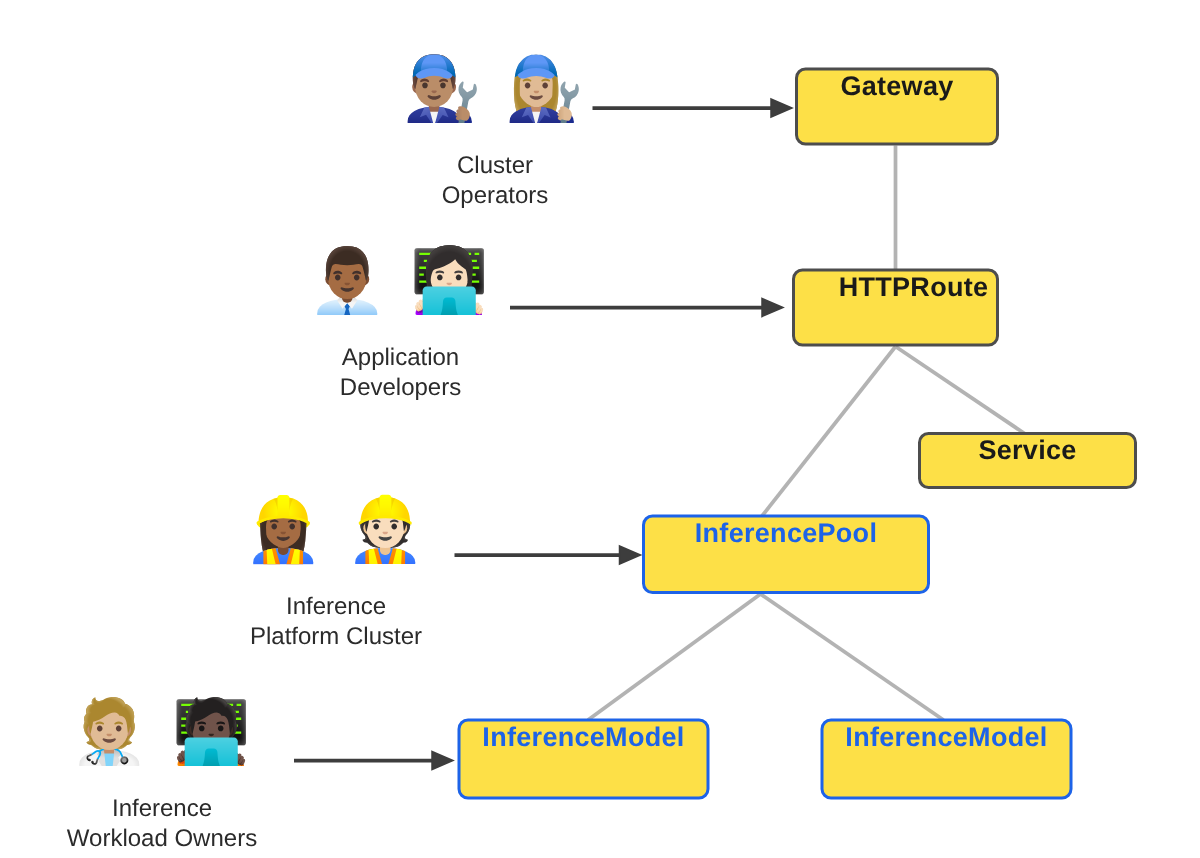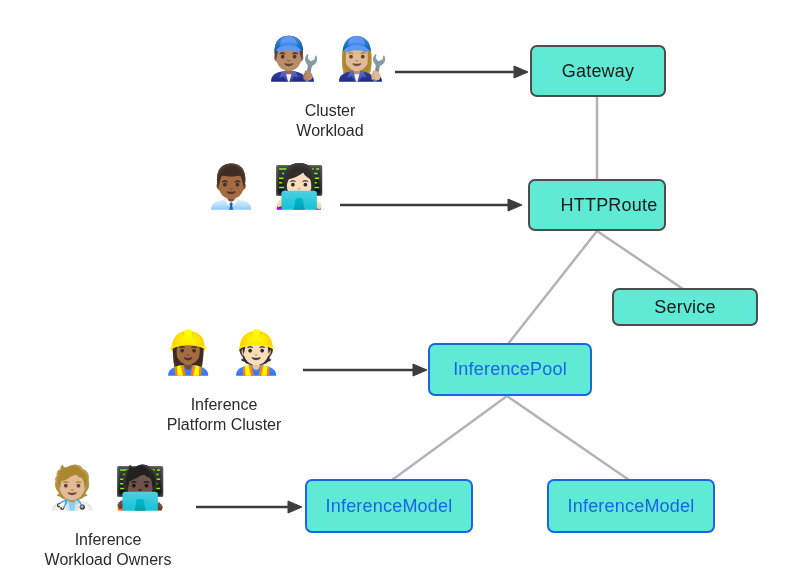--- a/index.html
+++ b/index.html
@@ -29,26 +29,26 @@
     stroke: var(--arrow, #3d3d3d);
     stroke-width: 2.5;
   }
   svg.wires polygon.arrow-head {
     fill: var(--arrow, #3d3d3d);
     stroke: var(--arrow, #3d3d3d);
   }
   .node {
     position: absolute;
     display: flex;
-    align-items: center;
+    align-items: flex-start;
     justify-content: center;
-    background: #5eead4;
+    background: #fde047;
     border-radius: 7px;
     font-size: 18px;
-    font-weight: normal;
+    font-weight: bold;
     letter-spacing: 0.2px;
     box-sizing: border-box;
     z-index: 2;
   }
   .node.dark {
     border: 2.5px solid var(--dark_border, #4d4d4d);
     color: var(--node_text, #1a1a1a);
   }
   .node.blue {
     border: 2.5px solid var(--blue, #1d63e8);
@@ -69,21 +69,21 @@
   .actor .label {
     margin-top: 18px;
     font-size: 16px;
     line-height: 20px;
     color: var(--label_text, #2b2b2b);
   }
   
   #node-gateway            { left: 530px; top:  45px; width: 136px; height: 52px; }
   #node-httproute          { left: 528px; top: 179px; width: 138px; height: 52px; padding-left: 24px; }
   #node-service            { left: 612px; top: 288px; width: 146px; height: 38px; }
-  #node-inferencepool      { left: 428px; top: 343px; width: 164px; height: 53px; }
+  #node-inferencepool      { left: 428px; top: 343px; width: 192px; height: 53px; }
   #node-inferencemodel-l   { left: 305px; top: 479px; width: 168px; height: 54px; }
   #node-inferencemodel-r   { left: 547px; top: 479px; width: 168px; height: 54px; }
   
   #actor-cluster-operators          { left: 230px; top:  35px; }
   #actor-application-developers     { left: 167px; top: 163px; }
   #actor-inference-platform-owners  { left: 124px; top: 329px; }
   #actor-inference-workload-owners  { left:   8px; top: 464px; }
 </style>
 </head>
 <body>
@@ -113,26 +113,30 @@
     <g>
       <line class="arrow-shaft" x1="196" y1="507" x2="288" y2="507"></line>
       <polygon class="arrow-head" points="288,501 302,507 288,513"></polygon>
     </g>
   </svg>
 
   <div class="actor" id="actor-cluster-operators">
     <div class="emojis">👨🏽‍🔧 👩🏼‍🔧</div>
     <div class="label">
       <div>Cluster</div>
-      <div>Workload</div>
+      <div>Operators</div>
     </div>
   </div>
 
   <div class="actor" id="actor-application-developers">
     <div class="emojis">👨🏾‍💼 👩🏻‍💻</div>
+    <div class="label">
+      <div>Application</div>
+      <div>Developers</div>
+    </div>
   </div>
 
   <div class="actor" id="actor-inference-platform-owners">
     <div class="emojis">👷🏾‍♀️ 👷🏻</div>
     <div class="label">
       <div>Inference</div>
       <div>Platform Cluster</div>
     </div>
   </div>
 

